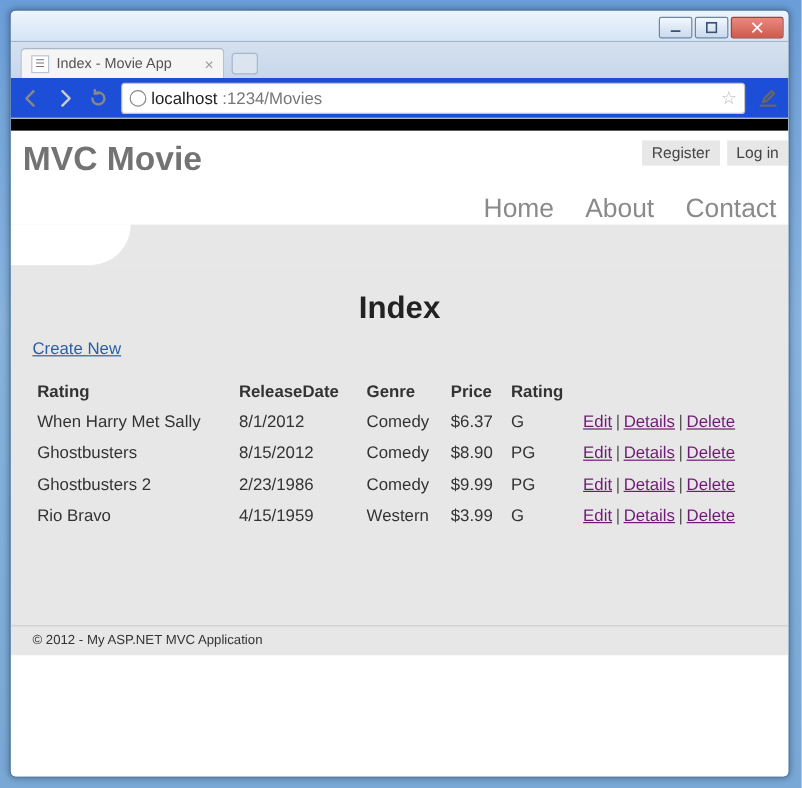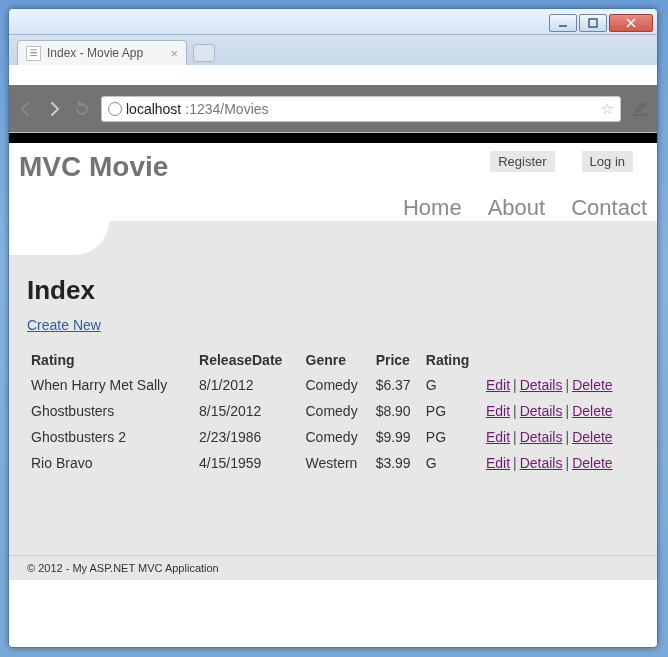--- a/index.html
+++ b/index.html
@@ -69,51 +69,51 @@
     padding:0 8px;
     font-size:12px;color:#555;
     gap:6px;
   }
   .tab .favicon{width:15px;height:15px;border:1px solid #b8c3cf;background:#fff;display:flex;align-items:center;justify-content:center;font-size:9px;color:#777;}
   .tab .tclose{margin-left:auto;color:#999;font-size:13px;cursor:pointer;}
   .newtab{width:22px;height:18px;margin:0 0 3px 6px;border:1px solid #a8b7c8;border-radius:3px;background:#dbe4ef;}
 
   
   .addrbar{
-    height:48px;background:#737373;border-bottom:1px solid #bfbfbf;
-    display:flex;align-items:center;padding:0 8px;gap:10px;margin-top:20px;
+    height:34px;background:#1d4ed8;border-bottom:1px solid #bfbfbf;
+    display:flex;align-items:center;padding:0 8px;gap:10px;
   }
   .navicon{width:18px;height:18px;color:#888;display:flex;align-items:center;justify-content:center;}
   .navicon.disabled{color:#ccc;}
   .navicon svg{width:16px;height:16px;}
   .navicon svg *{stroke:currentColor;stroke-width:2;fill:none;stroke-linecap:round;stroke-linejoin:round;}
   .omnibox{
     flex:1;height:26px;border:1px solid #c4c4c4;border-radius:3px;background:#fff;
     display:flex;align-items:center;padding:0 6px;font-size:14px;color:#333;gap:4px;
   }
   .omnibox .globe{width:14px;height:14px;border:1px solid #888;border-radius:50%;}
   .omnibox .star{margin-left:auto;color:#bbb;font-size:15px;cursor:pointer;}
   .wrench{color:#666;}
 
   
   .viewport{flex:1;overflow:auto;background:#fff;}
   .topstrip{height:10px;background:#000;}
   .sitehdr{
     background:#fff;padding:10px 10px 0 10px;position:relative;
   }
   .brand{font-size:28px;font-weight:bold;color:#737373;line-height:1;}
-  .authlinks{position:absolute;top:8px;right:24px;display:flex;gap:27px;text-align:center;}
+  .authlinks{position:absolute;top:8px;right:0;display:flex;gap:6px;text-align:center;}
   .authlinks a{background:#e7e7e7;color:#444;text-decoration:none;font-size:13px;padding:3px 8px;}
   .navlinks{display:flex;justify-content:flex-end;gap:26px;margin-top:14px;text-align:center;}
   .navlinks a{color:#8a8a8a;font-size:22px;text-decoration:none;}
   .curve-wrap{background:#e7e7e7;}
   .curve{height:34px;width:100px;background:#fff;border-radius:0 0 60px 0;}
 
   .content{background:#e7e7e7;padding:20px 18px 40px 18px;min-height:300px;}
-  h1.pg{font-size:26px;font-weight:bold;color:#222;margin-bottom:10px;}
+  h1.pg{font-size:26px;font-weight:bold;color:#222;margin-bottom:10px;text-align:center;}
   .createlink{color:#2b5fa3;text-decoration:underline;font-size:14px;}
   table.data{width:100%;margin-top:14px;border-collapse:collapse;font-size:14px;color:#333;}
   table.data th{text-align:left;font-weight:bold;padding:4px 4px;}
   table.data td{padding:5px 4px;vertical-align:middle;}
   .rowactions a{color:#701a75;text-decoration:underline;}
   .rowactions .sep{padding:0 3px;color:#555;}
 
   .footer{background:#e7e7e7;border-top:1px solid #cfcfcf;padding:6px 18px;font-size:11px;color:#333;}
 </style>
 </head>

